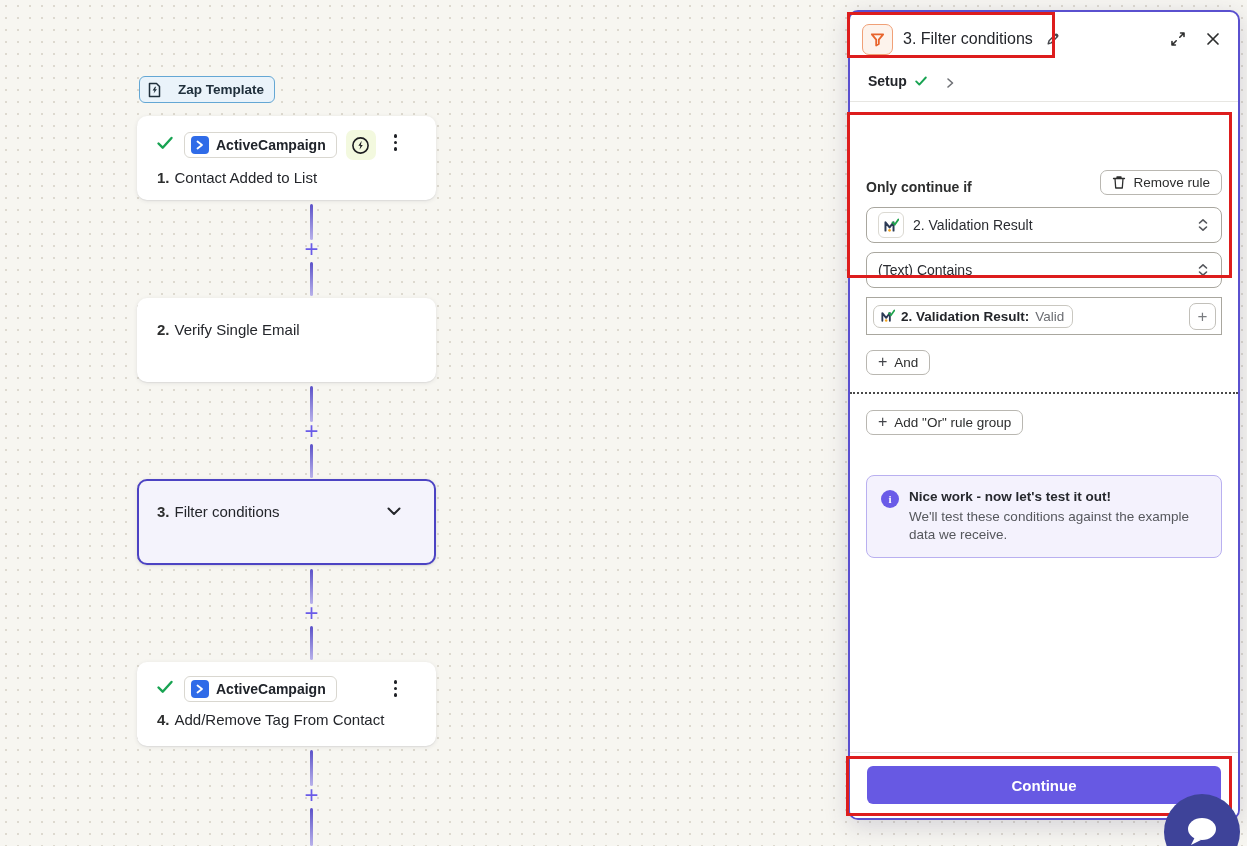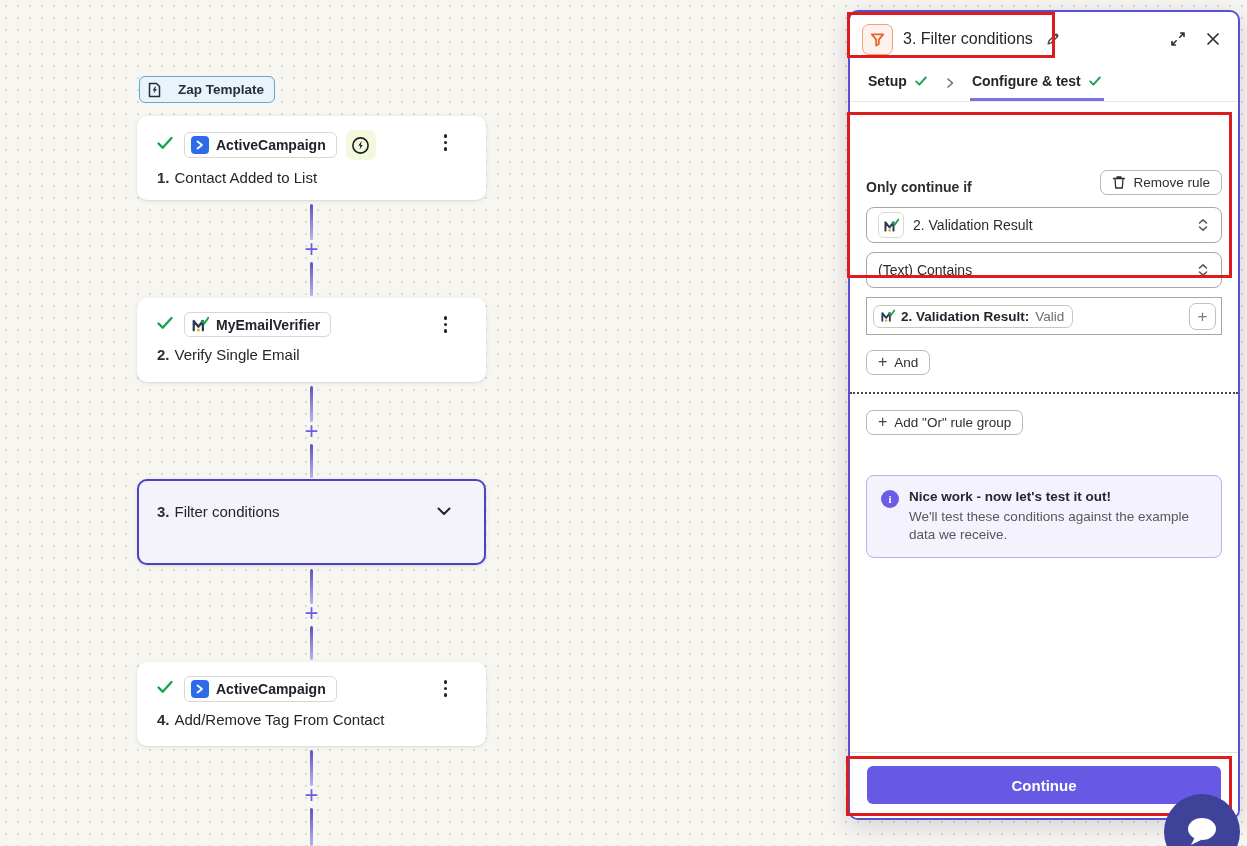--- a/index.html
+++ b/index.html
@@ -16,21 +16,21 @@
   
   .zap-badge {
     position:absolute; left:139px; top:76px; height:27px;
     display:inline-flex; align-items:center; gap:16px; padding:0 10px 0 7px;
     background:#eaf3fa; border:1px solid #64a7d4; border-radius:6px;
     font-weight:700; font-size:13.5px; color:#20303c;
   }
 
   
   .card {
-    position:absolute; left:137px; width:349px; height:84px;
+    position:absolute; left:137px; width:299px; height:84px;
     background:#fff; border:2px solid transparent; border-radius:10px;
     box-shadow:0 1px 4px rgba(40,40,60,.10), 0 1px 1px rgba(40,40,60,.06);
     padding:12px 31px 10px 16px; cursor:pointer;
   }
   .card.selected { border-color:#4c43c3; background:#f4f3fc; height:86px; }
   .card-row1 { display:flex; align-items:center; gap:9px; }
   .card-row2 { display:flex; align-items:center; margin-top:9px; padding-left:2px; }
   .app-pill {
     display:inline-flex; align-items:center; gap:7px;
     border:1px solid #d9d7d0; border-radius:6px; background:#fff;
@@ -205,42 +205,20 @@
           <i></i>
         </span>
     </div>
     <div class="card-row2">
       <span class="step-num">1.</span>
       <span class="step-title">Contact Added to List</span>
     </div>
   </div>
 
   <div class="card" style="top:298px">
-    <div class="card-row1">
-      <span>
-        <svg width="20" height="20" viewBox="0 0 20 20">
-            <path d="M3.5 10.5l4.2 4.2L16.5 5" fill="none" stroke="#18a352" stroke-width="2.4" stroke-linecap="round" stroke-linejoin="round"></path>
-          </svg>
-      </span>
-      <span class="app-pill">
-        <span class="mev">
-          <svg width="18" height="17" viewBox="0 0 20 19">
-              <path d="M3 16V5.5L8.2 12l5-6.5V16" fill="none" stroke="#2b3a55" stroke-width="2.5" stroke-linejoin="round" stroke-linecap="round"></path>
-              <circle cx="8.2" cy="15.6" r="1.7" fill="#f5a623"></circle>
-              <path d="M12 5.6l2.7 2.9L19.3 2" fill="none" stroke="#1fa34d" stroke-width="2.3" stroke-linecap="round" stroke-linejoin="round"></path>
-            </svg>
-        </span>
-        <span>MyEmailVerifier</span>
-      </span>
-      <span class="kebab">
-          <i></i>
-          <i></i>
-          <i></i>
-        </span>
-    </div>
     <div class="card-row2">
       <span class="step-num">2.</span>
       <span class="step-title">Verify Single Email</span>
     </div>
   </div>
 
   <div class="card selected" style="top:479px">
     <div class="card-row2">
       <span class="step-num">3.</span>
       <span class="step-title">Filter conditions</span>
@@ -312,26 +290,20 @@
         <span>Setup</span>
         <svg width="14" height="14" viewBox="0 0 16 16">
             <path d="M2.5 8.5l3.6 3.6L13.5 4" fill="none" stroke="#18a352" stroke-width="2.2" stroke-linecap="round" stroke-linejoin="round"></path>
           </svg>
       </span>
       <span class="tab-sep">
         <svg width="12" height="12" viewBox="0 0 12 12">
             <path d="M4 2l4.5 4L4 10" fill="none" stroke="#6e7075" stroke-width="1.6" stroke-linecap="round" stroke-linejoin="round"></path>
           </svg>
       </span>
-      <span class="tab active">
-        <span>Configure &amp; test</span>
-        <svg width="14" height="14" viewBox="0 0 16 16">
-            <path d="M2.5 8.5l3.6 3.6L13.5 4" fill="none" stroke="#18a352" stroke-width="2.2" stroke-linecap="round" stroke-linejoin="round"></path>
-          </svg>
-      </span>
     </div>
 
     <div class="panel-content">
 
       <div class="rule-head">
         <span class="rule-head-label">Only continue if</span>
         <button class="btn-outline remove-rule">
           <svg width="14" height="15" viewBox="0 0 14 15">
               <path d="M1.5 3.5h11M5 3.5V2h4v1.5M3 3.5l.7 9.5h6.6l.7-9.5" fill="none" stroke="#2d2e2e" stroke-width="1.3" stroke-linecap="round" stroke-linejoin="round"></path>
             </svg>

